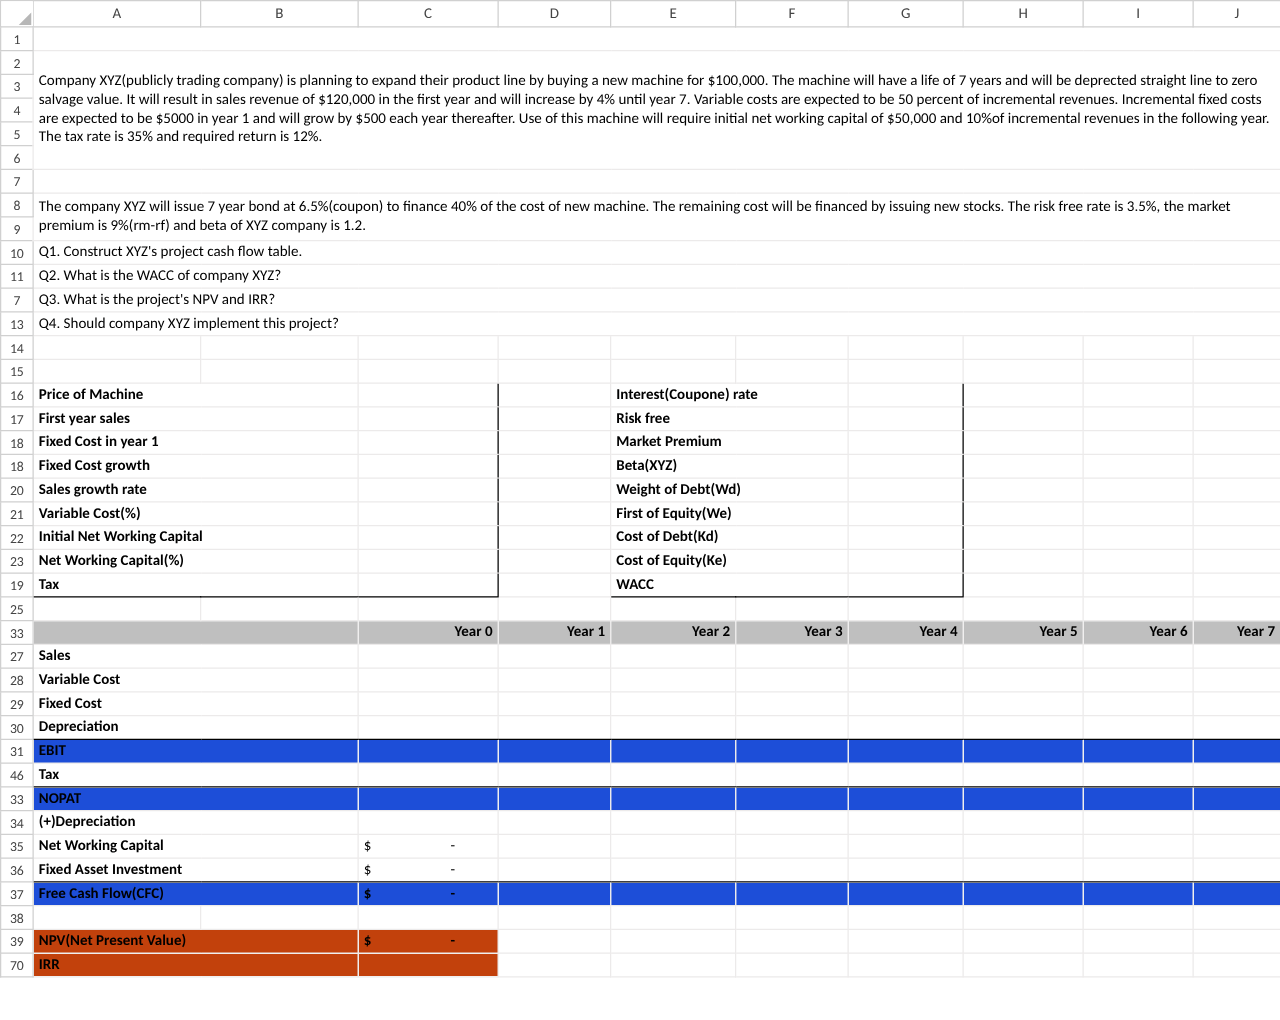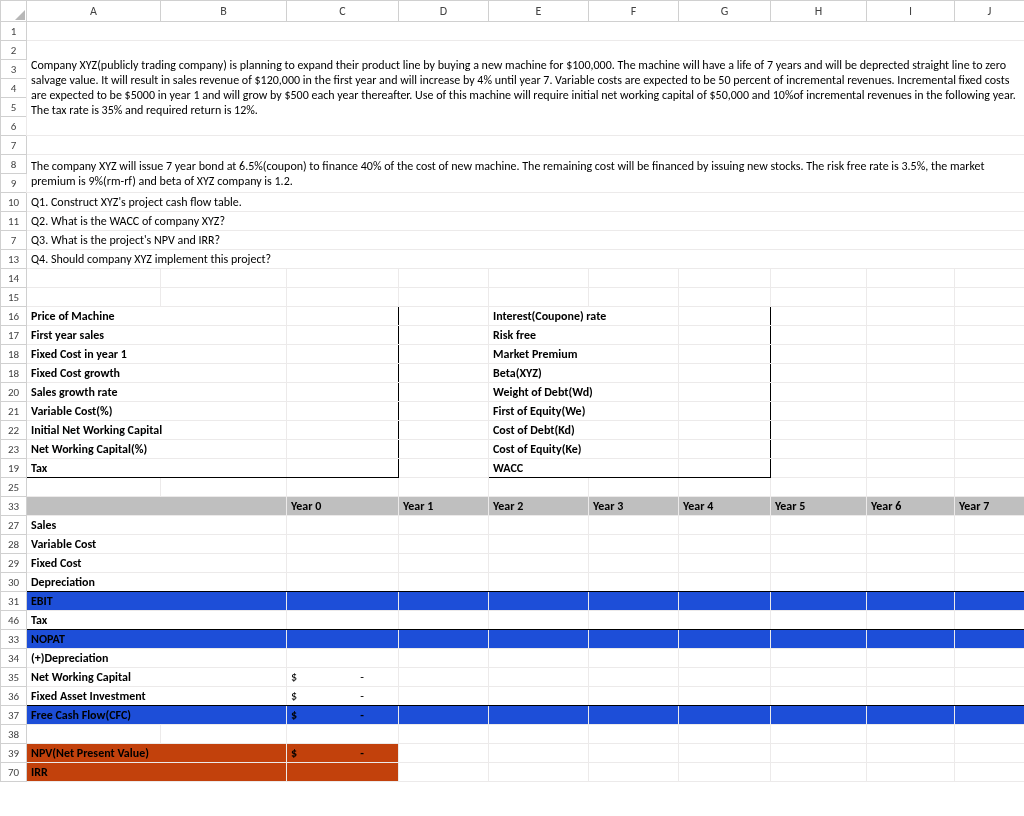--- a/index.html
+++ b/index.html
@@ -77,21 +77,21 @@
   }
   .bold { font-weight: bold; }
   .wrap { white-space: normal; line-height: 1.25; }
 
   
   .box-t { border-top: 1px solid #000 !important; }
   .box-b { border-bottom: 1px solid #000 !important; }
   .box-l { border-left: 1px solid #000 !important; }
   .box-r { border-right: 1px solid #000 !important; }
 
-  .grayband td { background: #bfbfbf; color: #000; font-weight: bold; text-align: left; }
+  .grayband td { background: #bfbfbf; color: #000; font-weight: bold; text-align: right; }
   .grayband td.first { text-align: left; }
   .lightgreen { background: #1d4ed8; }
   .midgreen { background: #c2410c; }
 
   
   .heavy-b { border-bottom: 1px solid #000 !important; }
 </style>
 </head>
 <body>
 

